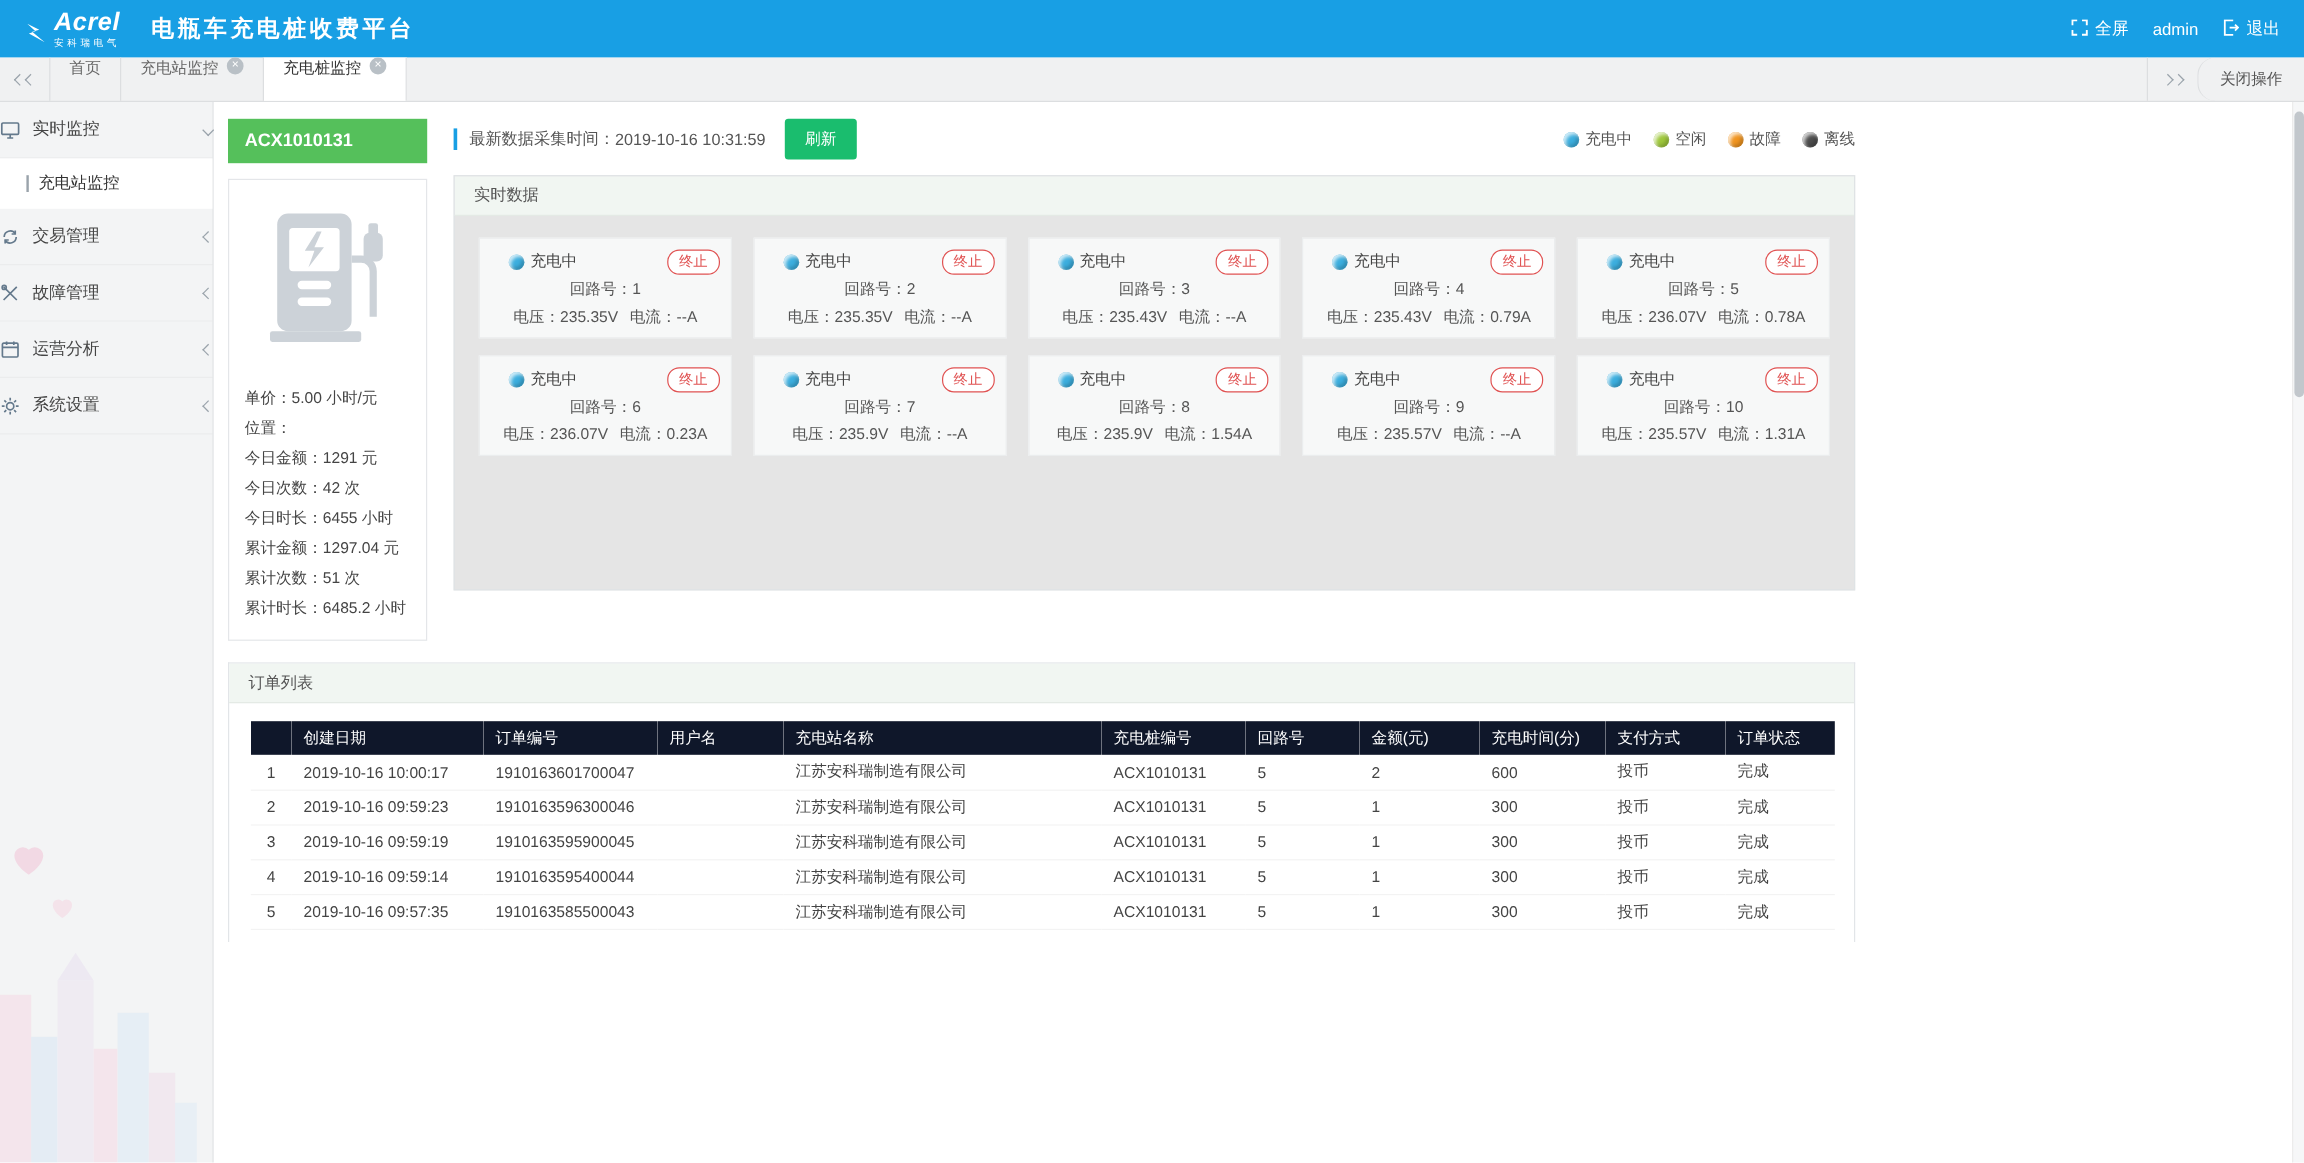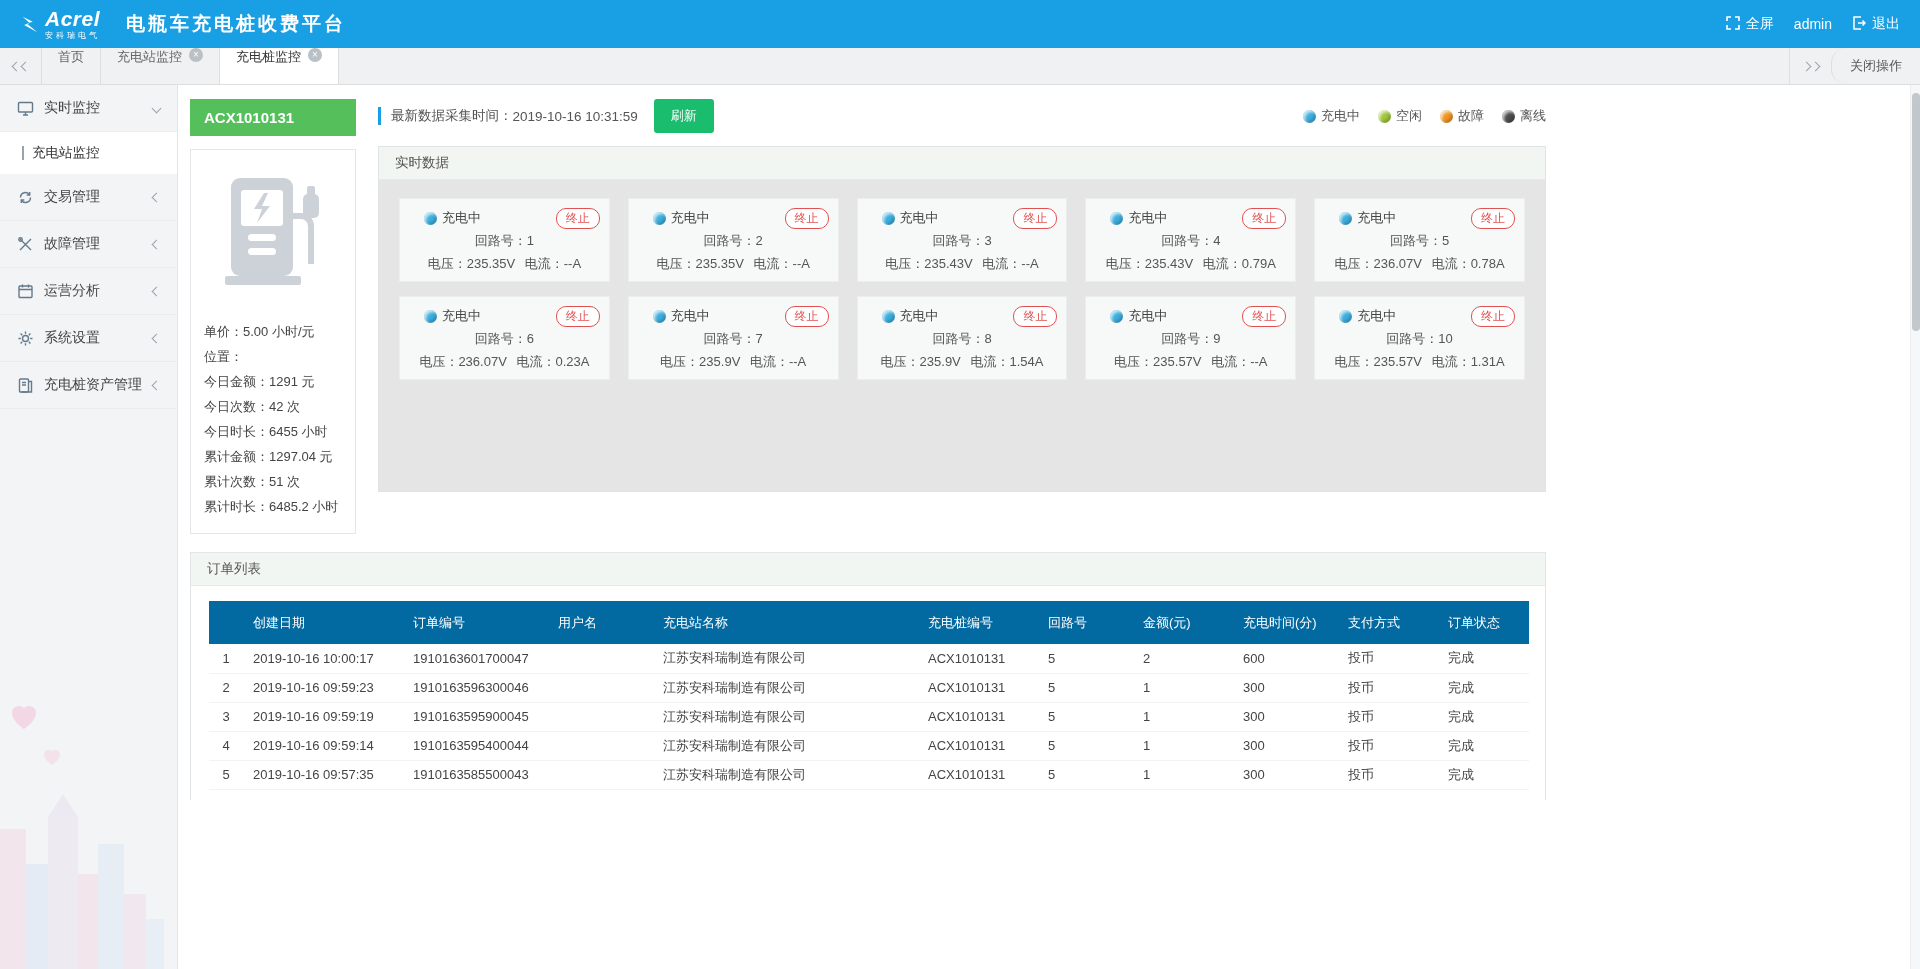--- a/index.html
+++ b/index.html
@@ -2,21 +2,21 @@
 <html><head>
 <meta charset="utf-8">
 <style>
   * { margin:0; padding:0; box-sizing:border-box; }
   html,body { width:1920px; height:969px; overflow:hidden; }
   body { font-family:"Liberation Sans","DejaVu Sans",sans-serif; font-size:13px; color:#333; background:#fff; }
   .app { width:1920px; height:969px; display:flex; flex-direction:column; }
 
   
   .topbar { height:48px; background:#189fe4; display:flex; align-items:center; padding:0 20px; color:#fff; flex:0 0 auto; }
-  .logo { display:flex; align-items:center; gap:5px; }
+  .logo { display:flex; align-items:flex-end; gap:5px; }
   .logo-mark { margin-top:3px; }
   .logo-text { line-height:1; }
   .logo-main { font-size:21px; font-weight:bold; font-style:italic; letter-spacing:.5px; }
   .logo-sub { font-size:8px; letter-spacing:3px; margin-top:3px; }
   .app-title { font-size:19px; font-weight:bold; letter-spacing:3px; margin-left:26px; }
   .topbar-right { margin-left:auto; display:flex; align-items:center; gap:20px; font-size:14px; }
   .top-link { display:flex; align-items:center; gap:6px; cursor:pointer; }
 
   
   .tabbar { height:37px; background:#f0f1f2; border-bottom:1px solid #dcdee0; display:flex; align-items:stretch; flex:0 0 auto; }
@@ -27,21 +27,21 @@
   .tabs { display:flex; align-items:stretch; }
   .tab { display:flex; align-items:flex-start; gap:7px; padding:0 16px; border-right:1px solid #dcdee0; color:#666; cursor:pointer; white-space:nowrap; }
   .tab.active { background:#fff; color:#333; }
   .tab-close { width:14px; height:14px; border-radius:50%; background:#b9c0c6; color:#fff; font-size:10px; line-height:13px; text-align:center; cursor:pointer; }
   .tab-spacer { flex:1; }
   .close-ops { display:flex; align-items:center; padding:0 18px; border-left:1px solid #dcdee0; color:#555; cursor:pointer;border-radius:15px; }
 
   
   .main { flex:1; display:flex; position:relative; overflow:hidden; }
   .sidebar { width:178px; background:#f3f4f5; border-right:1px solid #e3e5e7; flex:0 0 auto; position:relative; z-index:1; }
-  .menu-item { height:47px; display:flex; align-items:center; gap:10px; padding:0 17px; font-size:14px; color:#444; cursor:pointer; border-bottom:1px solid rgba(0,0,0,.03); }
+  .menu-item { height:47px; display:flex; align-items:center; gap:10px; padding:0 0; font-size:14px; color:#444; cursor:pointer; border-bottom:1px solid rgba(0,0,0,.03); }
   .menu-icon { width:17px; height:17px; display:flex; align-items:center; }
   .chev { width:7px; height:7px; border-right:1.5px solid #9aa3ab; border-bottom:1.5px solid #9aa3ab; transform:rotate(135deg); }
   .menu-item .chev { margin-left:auto; }
   .chev.down { transform:rotate(45deg); }
   .menu-sub { height:42px; display:flex; align-items:center; gap:8px; padding:0 16px 0 22px; font-size:13.5px; color:#333; cursor:pointer; }
   .menu-sub.active { background:#fff; }
   .sub-pipe { width:2px; height:14px; background:#9aa3ab; }
 
   .content { flex:1; padding:14px 18px 0 12px; background:#fff; position:relative; overflow:hidden; }
 
@@ -67,21 +67,21 @@
   .circuit-grid { display:grid; grid-template-columns:repeat(5,1fr); gap:14px 18px; padding:18px 20px; }
   .ccard { background:#f7f8f8; border:1px solid #ebedee; height:84px; padding:8px 10px; position:relative; }
   .ccard-top { display:flex; align-items:center; gap:5px; padding-left:14px; height:22px; color:#444; }
   .stop-pill { position:absolute; top:9px; right:9px; border:1px solid #e05252; color:#e05252; border-radius:10px; font-size:12px; padding:1px 9px; background:#fff; cursor:pointer; }
   .ccard-mid, .ccard-bot { text-align:center; line-height:23px; color:#555; }
 
   
   .orders-panel { width:1356px; margin-top:18px; border:1px solid #e2e5e8; border-bottom:none; background:#fff; }
   .orders-table-wrap { padding:15px 18px 10px; }
   table { border-collapse:collapse; table-layout:fixed; width:1320px; font-size:13px; }
-  thead th { background:#0369a1; color:#fff; font-weight:normal; height:43px; text-align:left; padding:0 10px; overflow:hidden; white-space:nowrap; }
+  thead th { background:#0f172a; color:#fff; font-weight:normal; height:28px; text-align:left; padding:0 10px; overflow:hidden; white-space:nowrap; }
   tbody td { height:29px; padding:0 10px; color:#444; border-bottom:1px solid #f3f3f3; overflow:hidden; white-space:nowrap; }
   .col-idx { text-align:center !important; padding:0 2px !important; }
 
   .page-footer { margin:0 -18px 0 -12px; border-top:1px solid #e6e6e6; background:#fff; height:32px; line-height:32px; text-align:right; padding-right:78px; color:#666; }
   .brand { color:#189fe4; cursor:pointer; }
 
   
   .vscroll { position:absolute; right:0; top:0; bottom:0; width:10px; background:#f6f7f8; border-left:1px solid #ececec; z-index:5; }
   .vthumb { position:absolute; top:8px; left:1px; width:8px; height:238px; border-radius:4px; background:#c2c7cc; cursor:pointer; }
 
@@ -206,31 +206,20 @@
     <span class="chev"></span>
   </div>
         <div class="menu-item">
     <span class="menu-icon">
             <svg width="17" height="17" viewBox="0 0 17 17">
               <circle cx="8.5" cy="8.5" r="3" fill="none" stroke="#64798c" stroke-width="1.4"></circle>
               <path d="M8.5 1.5v2.3M8.5 13.2v2.3M1.5 8.5h2.3M13.2 8.5h2.3M3.6 3.6l1.6 1.6M11.8 11.8l1.6 1.6M13.4 3.6l-1.6 1.6M5.2 11.8l-1.6 1.6" fill="none" stroke="#64798c" stroke-width="1.4"></path>
             </svg>
           </span>
     <span>系统设置</span>
-    <span class="chev"></span>
-  </div>
-        <div class="menu-item">
-    <span class="menu-icon">
-            <svg width="17" height="17" viewBox="0 0 17 17">
-              <rect x="2.5" y="2" width="9" height="13" rx="1" fill="none" stroke="#64798c" stroke-width="1.4"></rect>
-              <path d="M11.5 4.5h3v10.5h-10" fill="none" stroke="#64798c" stroke-width="1.4"></path>
-              <path d="M5 5.5h4M5 8h4" fill="none" stroke="#64798c" stroke-width="1.4"></path>
-            </svg>
-          </span>
-    <span>充电桩资产管理</span>
     <span class="chev"></span>
   </div>
       </aside>
 
     <svg class="skyline" width="190" height="300" viewBox="0 0 190 300">
       <g opacity="0.45">
         <path d="M24 60s-12-7.6-12-16a7 7 0 0 1 12-4.8A7 7 0 0 1 36 44c0 8.4-12 16-12 16z" fill="#f2b8d0"></path>
         <path d="M52 96s-8-5-8-10.6a4.6 4.6 0 0 1 8-3.2 4.6 4.6 0 0 1 8 3.2C60 91 52 96 52 96z" fill="#f6cede"></path>
         <rect x="0" y="160" width="26" height="140" fill="#f5d3e2"></rect>
         <rect x="26" y="195" width="22" height="105" fill="#d3e2f3"></rect>

